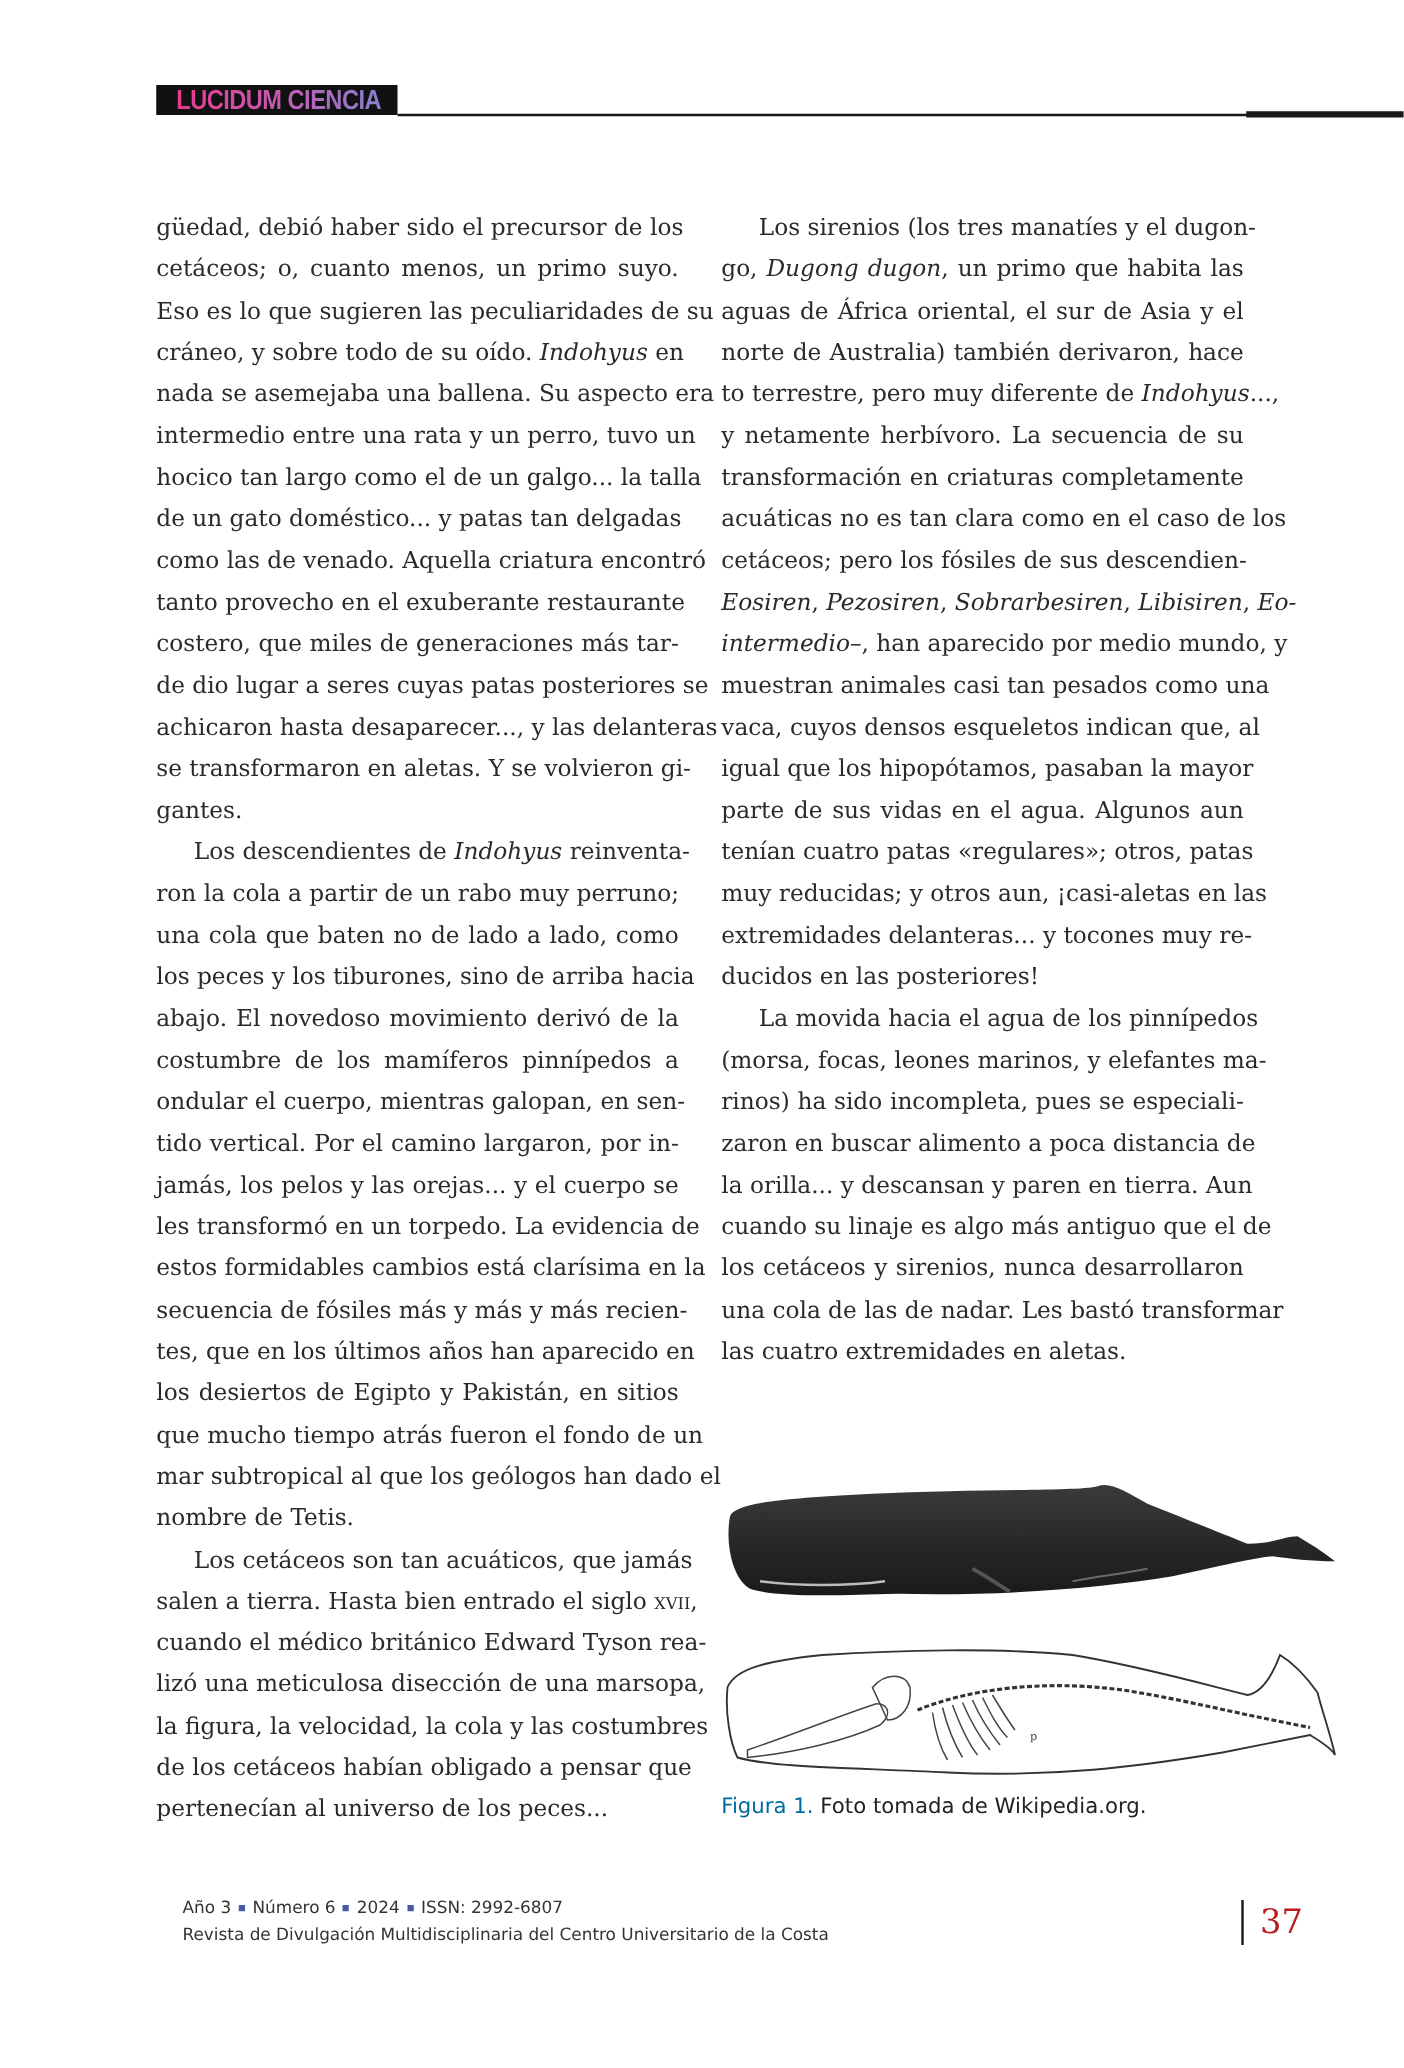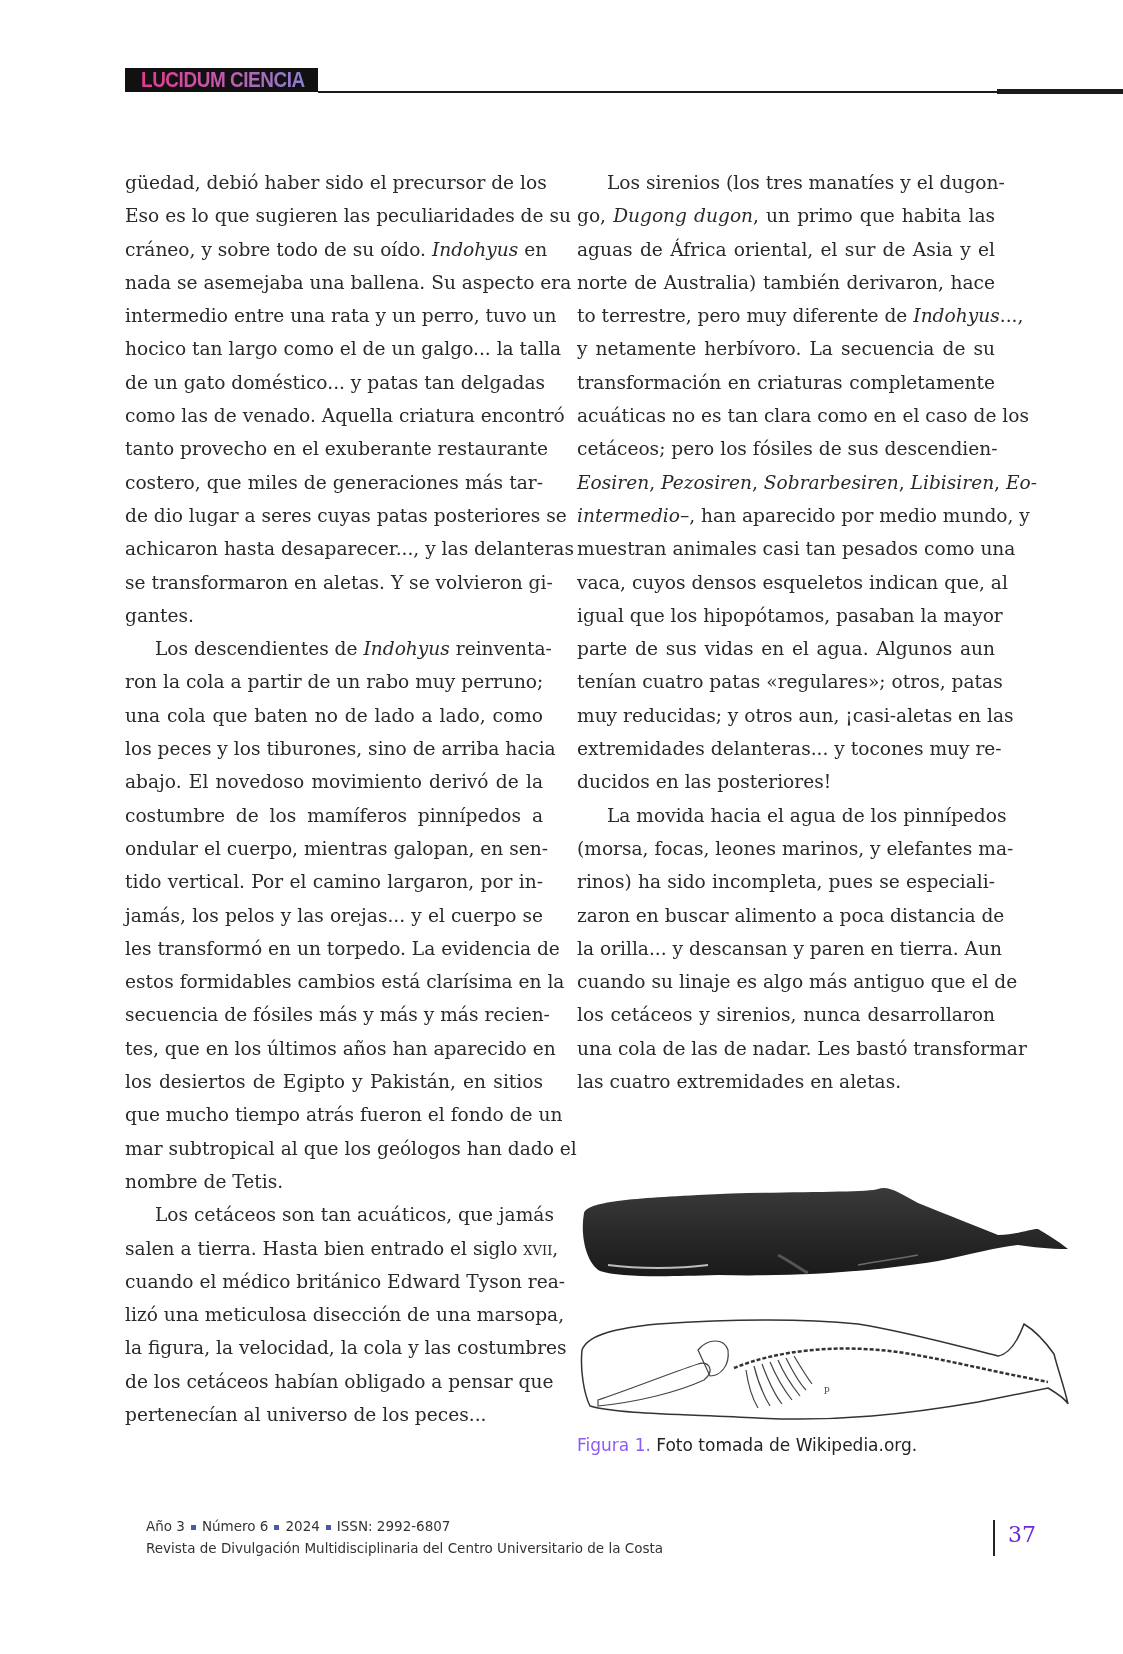--- a/index.html
+++ b/index.html
@@ -14,37 +14,38 @@
   .col.right { left:577px; }
   .line { display:block; height:33.3px; white-space:nowrap; text-align:justify; text-align-last:justify; }
   .line.last { text-align-last:left; }
   .line.indent { padding-left:30px; }
   .line i { font-style:italic; }
   .sc { font-variant:small-caps; text-transform:lowercase; }
   .figure { position:absolute; left:578px; top:1185px; width:492px; }
   .whale { display:block; width:492px; height:95px; }
   .skeleton { display:block; width:492px; height:120px; margin-top:30px; }
   .caption { position:absolute; left:577px; top:1435px; font-family:"DejaVu Sans", sans-serif; font-size:17px; color:#222; }
-  .caption .fig-label { color:#8b5cf6; }
+  .caption .fig-label { color:#0369a1; }
   .footer { position:absolute; left:125px; top:1515px; font-family:"DejaVu Sans", sans-serif; font-size:13.5px; color:#333; line-height:22px;margin-left:21px; }
   .footer .dot { display:inline-block; width:5px; height:5px; background:#4a5aa8; margin:0 6px; vertical-align:middle; }
   .page-bar { position:absolute; left:993px; top:1520px; width:2px; height:36px; background:#222; }
-  .page-num { position:absolute; left:1008px; top:1522px; font-size:22px; color:#6d28d9; }
+  .page-num { position:absolute; left:1008px; top:1522px; font-size:27px; color:#b91c1c; }
 </style>
 </head>
 <body>
 
 <div class="header-badge">
   <span>LUCIDUM CIENCIA</span>
 </div>
 <div class="header-rule"></div>
 <div class="header-rule-thick"></div>
 
 <div class="col left" id="leftcol">
     <span class="line">güedad, debió haber sido el precursor de los</span>
+    <span class="line">cetáceos; o, cuanto menos, un primo suyo.</span>
     <span class="line">Eso es lo que sugieren las peculiaridades de su</span>
     <span class="line">cráneo, y sobre todo de su oído. <i>Indohyus</i> en</span>
     <span class="line">nada se asemejaba una ballena. Su aspecto era</span>
     <span class="line">intermedio entre una rata y un perro, tuvo un</span>
     <span class="line">hocico tan largo como el de un galgo... la talla</span>
     <span class="line">de un gato doméstico... y patas tan delgadas</span>
     <span class="line">como las de venado. Aquella criatura encontró</span>
     <span class="line">tanto provecho en el exuberante restaurante</span>
     <span class="line">costero, que miles de generaciones más tar-</span>
     <span class="line">de dio lugar a seres cuyas patas posteriores se</span>

